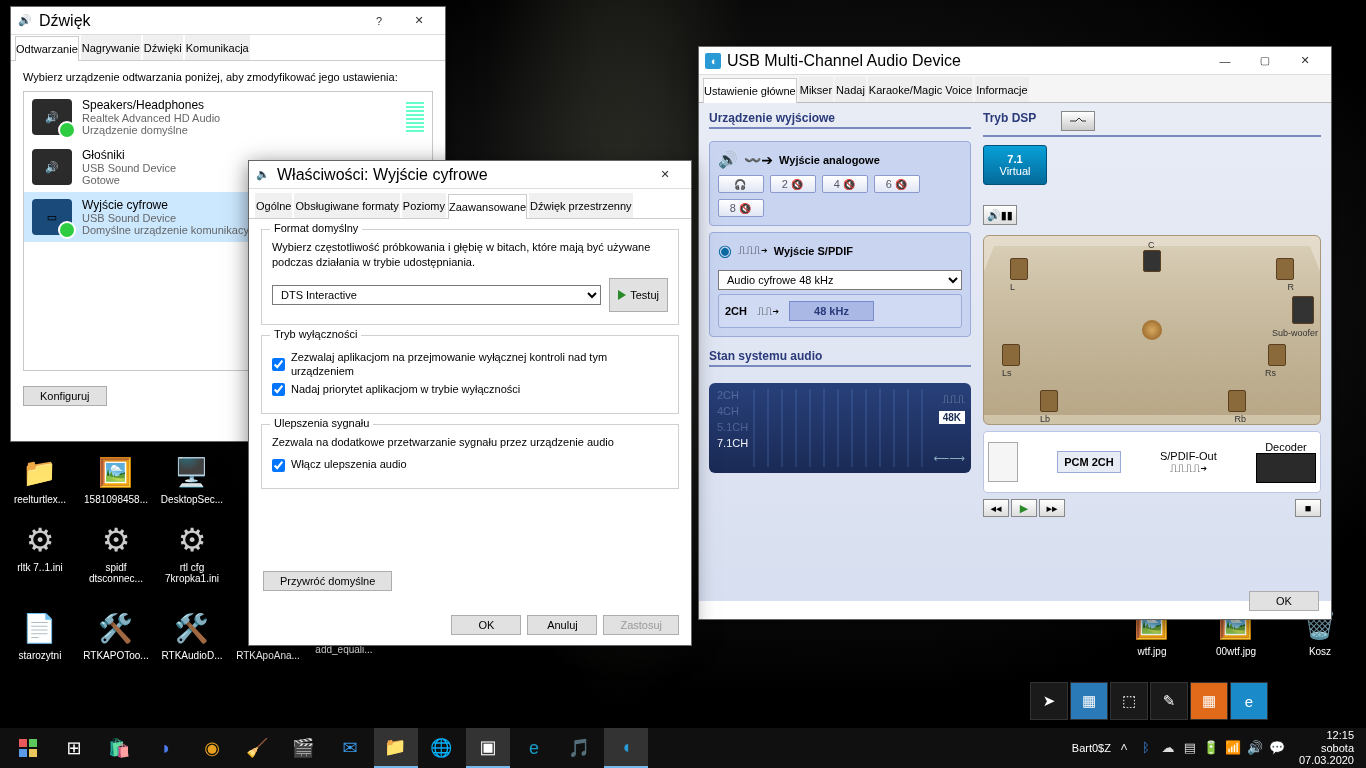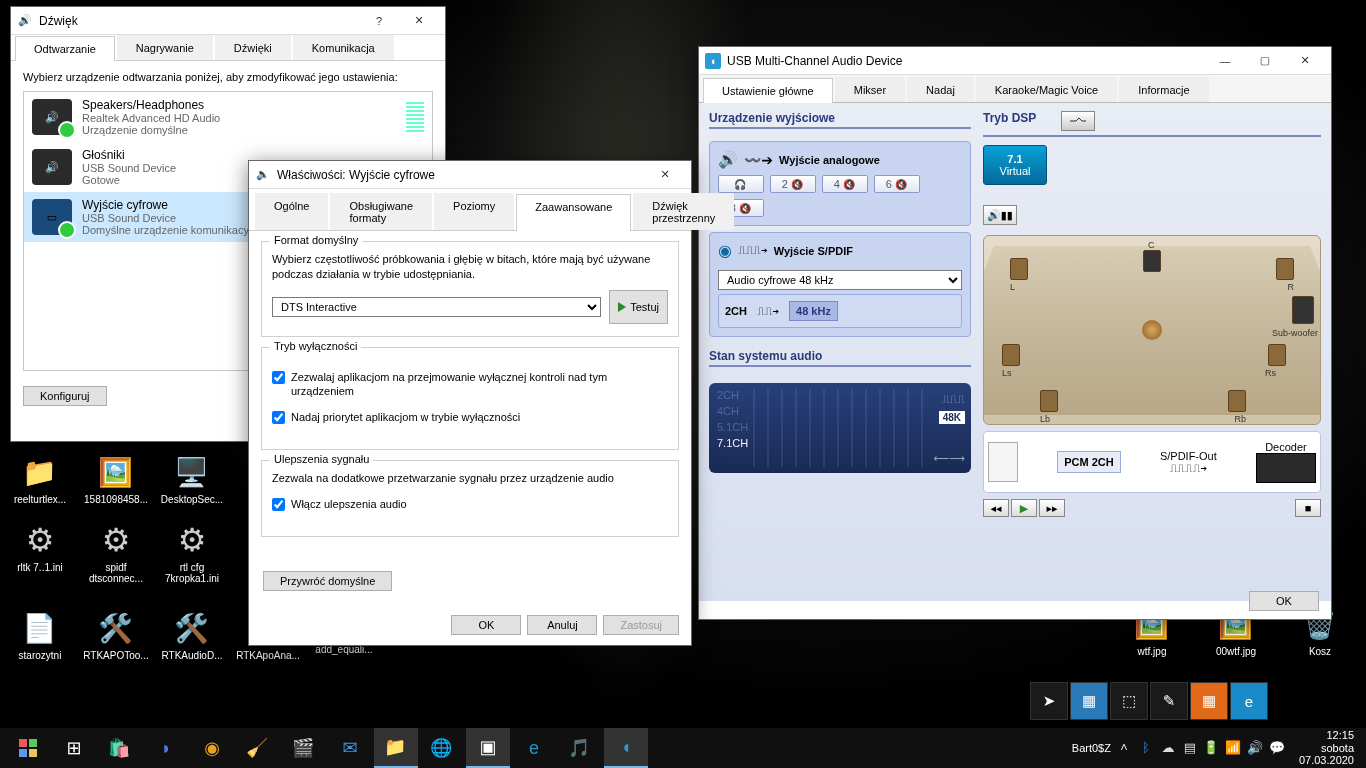--- a/index.html
+++ b/index.html
@@ -8,28 +8,28 @@
 .desktop::before{content:"";position:absolute;left:480px;top:0;width:280px;height:720px;background:radial-gradient(ellipse at 50% 30%,#3a3a30 0%,transparent 70%);opacity:.6}
 .dicon{width:76px;height:80px;display:flex;flex-direction:column;align-items:center;justify-content:flex-start;color:#fff;text-align:center;padding:4px;gap:2px}
 .dicon .glyph{width:40px;height:40px;display:flex;align-items:center;justify-content:center;font-size:28px}
 .dicon span{font-size:10px;line-height:1.1;word-break:break-word;text-shadow:0 0 3px #000}
 .dicons2{position:absolute;right:8px;top:600px;display:flex;gap:8px}
 
 
 .win{position:absolute;background:#fff;border:1px solid #666;box-shadow:0 4px 20px rgba(0,0,0,.5)}
 .titlebar{height:28px;display:flex;align-items:center;padding:0 6px;background:#fff;border-bottom:1px solid #ddd}
 .titlebar .ticon{width:16px;height:16px;margin-right:6px;display:inline-flex;align-items:center;justify-content:center}
-.titlebar .ttext{flex:1;font-size:12px}
+.titlebar .ttext{flex:1;font-size:16px}
 .winctl{display:flex}
 .winctl div{width:40px;height:28px;display:flex;align-items:center;justify-content:center;color:#333}
 
 
 #w-sound{left:10px;top:6px;width:436px;height:436px}
 #w-sound .tabs{display:flex;border-bottom:1px solid #ccc;padding:0 4px}
-#w-sound .tab,.tab{padding:6px 18px;border:1px solid transparent;border-bottom:none;background:#f0f0f0;margin-right:2px;font-size:11px;cursor:pointer}
+#w-sound .tab,.tab{padding:6px 0;border:1px solid transparent;border-bottom:none;background:#f0f0f0;margin-right:2px;font-size:11px;cursor:pointer}
 #w-sound .tab.active,.tab.active{background:#fff;border-color:#ccc;position:relative;top:1px}
 #w-sound .body{padding:10px 12px}
 .instr{font-size:11px;margin-bottom:8px}
 .devlist{border:1px solid #c8c8c8;height:280px;overflow:auto;background:#fff}
 .dev{display:flex;align-items:center;padding:6px 8px;gap:10px}
 .dev.sel{background:#cce8ff}
 .dev .ico{width:40px;height:36px;background:#2b2b2b;border-radius:4px;position:relative;display:flex;align-items:center;justify-content:center}
 .dev .ico::after{content:"";position:absolute;right:-4px;bottom:-4px;width:14px;height:14px;border-radius:50%;background:#2ecc40;border:2px solid #fff}
 .dev .ico.nochk::after{display:none}
 .dev .meta{flex:1}
@@ -46,42 +46,42 @@
 #w-prop .titlebar{background:#fff}
 #w-prop .tabs{display:flex;padding:4px 6px 0 6px;border-bottom:1px solid #ccc}
 #w-prop .body{padding:10px 12px}
 .group{border:1px solid #d0d0d0;padding:10px 10px 12px 10px;margin-bottom:10px;position:relative}
 .group > .gl{position:absolute;top:-8px;left:8px;background:#fff;padding:0 4px;font-size:11px}
 .group .desc{font-size:11px;margin-bottom:8px;line-height:1.35}
 .row{display:flex;gap:8px;align-items:center}
 select{border:1px solid #7a7a7a;padding:2px 4px;font-size:11px;background:#fff}
 .testbtn{display:flex;align-items:center;gap:4px;border:1px solid #adadad;padding:10px 8px;background:#e1e1e1}
 .testbtn .tri{width:0;height:0;border-left:8px solid #2a8a2a;border-top:5px solid transparent;border-bottom:5px solid transparent}
-.chk{display:flex;align-items:flex-start;gap:6px;margin:12px 0;font-size:11px;line-height:1.3}
+.chk{display:flex;align-items:center;gap:6px;margin:4px 0;font-size:11px;line-height:1.3}
 .chk input{margin-top:1px}
 #w-prop .footer{position:absolute;bottom:10px;right:12px;display:flex;gap:6px}
 #w-prop .restore{position:absolute;bottom:54px;left:14px}
 
 
 #w-usb{left:698px;top:46px;width:634px;height:574px;background:#fff}
 #w-usb .titlebar{background:#fff}
 #w-usb .tabs{display:flex;background:#f5f5f5;padding:2px 4px 0 4px;border-bottom:1px solid #bbb}
 #w-usb .tab{background:#eee}
 #w-usb .tab.active{background:#fff}
 #w-usb .panel{display:flex;background:linear-gradient(#e8ecf5,#d8dff0);height:498px}
 .leftcol{width:280px;padding:8px 8px 8px 10px;display:flex;flex-direction:column;gap:6px}
 .rightcol{flex:1;padding:8px 10px 8px 4px;position:relative}
 .sec-title{font-weight:bold;color:#2a3a7a;border-bottom:2px solid #7a8ac0;padding-bottom:2px;margin-bottom:6px;font-size:12px}
 .outbox{background:#c8d4f0;border:1px solid #9aabda;border-radius:4px;padding:8px}
 .outrow{display:flex;align-items:center;gap:6px;margin-bottom:6px}
 .chanbtns{display:flex;flex-wrap:wrap;gap:6px;margin-top:4px}
 .chanbtn{border:1px solid #8a9acc;background:linear-gradient(#fff,#e0e6f5);padding:2px 8px;border-radius:2px;font-size:10px;color:#556;display:flex;align-items:center;gap:4px;min-width:46px;justify-content:center}
 .spdif-sel{width:100%;margin:4px 0}
 .khzrow{display:flex;align-items:center;gap:10px;background:#d0daf2;border:1px solid #9aabda;padding:6px;border-radius:3px}
-.khzbadge{background:#a9b8e5;border:1px solid #7a8acc;padding:3px 6px;color:#2a3a7a;font-weight:bold}
+.khzbadge{background:#a9b8e5;border:1px solid #7a8acc;padding:3px 24px;color:#2a3a7a;font-weight:bold}
 .status{background:linear-gradient(#28407a,#1a2a55);border-radius:6px;height:90px;position:relative;color:#a5b8e8;font-size:10px;padding:6px;margin-top:4px}
 .status .chs{position:absolute;left:8px;top:6px;display:flex;flex-direction:column;gap:4px}
 .status .chs span{opacity:.35}
 .status .chs span.on{opacity:.95;color:#fff}
 .status .wave{position:absolute;left:44px;right:44px;top:6px;bottom:6px;background:repeating-linear-gradient(90deg,rgba(120,170,255,.15) 0 2px,transparent 2px 14px)}
 .status .badge48{position:absolute;right:6px;top:28px;background:#fff;color:#1a2a55;font-weight:bold;padding:1px 4px;font-size:10px}
 .dspbtn{width:34px;height:20px;border:1px solid #888;background:linear-gradient(#fff,#ccc);display:inline-flex;align-items:center;justify-content:center}
 .virtbtn{width:64px;height:40px;background:linear-gradient(#08a0d8,#056a9a);border:1px solid #05507a;color:#fff;font-size:9px;text-align:center;display:flex;flex-direction:column;justify-content:center;border-radius:3px}
 .vol-ico{width:34px;height:20px;border:1px solid #888;background:linear-gradient(#fff,#ddd);display:inline-flex;align-items:center;justify-content:center;margin-top:20px}
 .room{background:linear-gradient(#e6dccc,#cfc3a8);border:1px solid #a89878;border-radius:6px;height:190px;margin-top:10px;position:relative;overflow:hidden}

